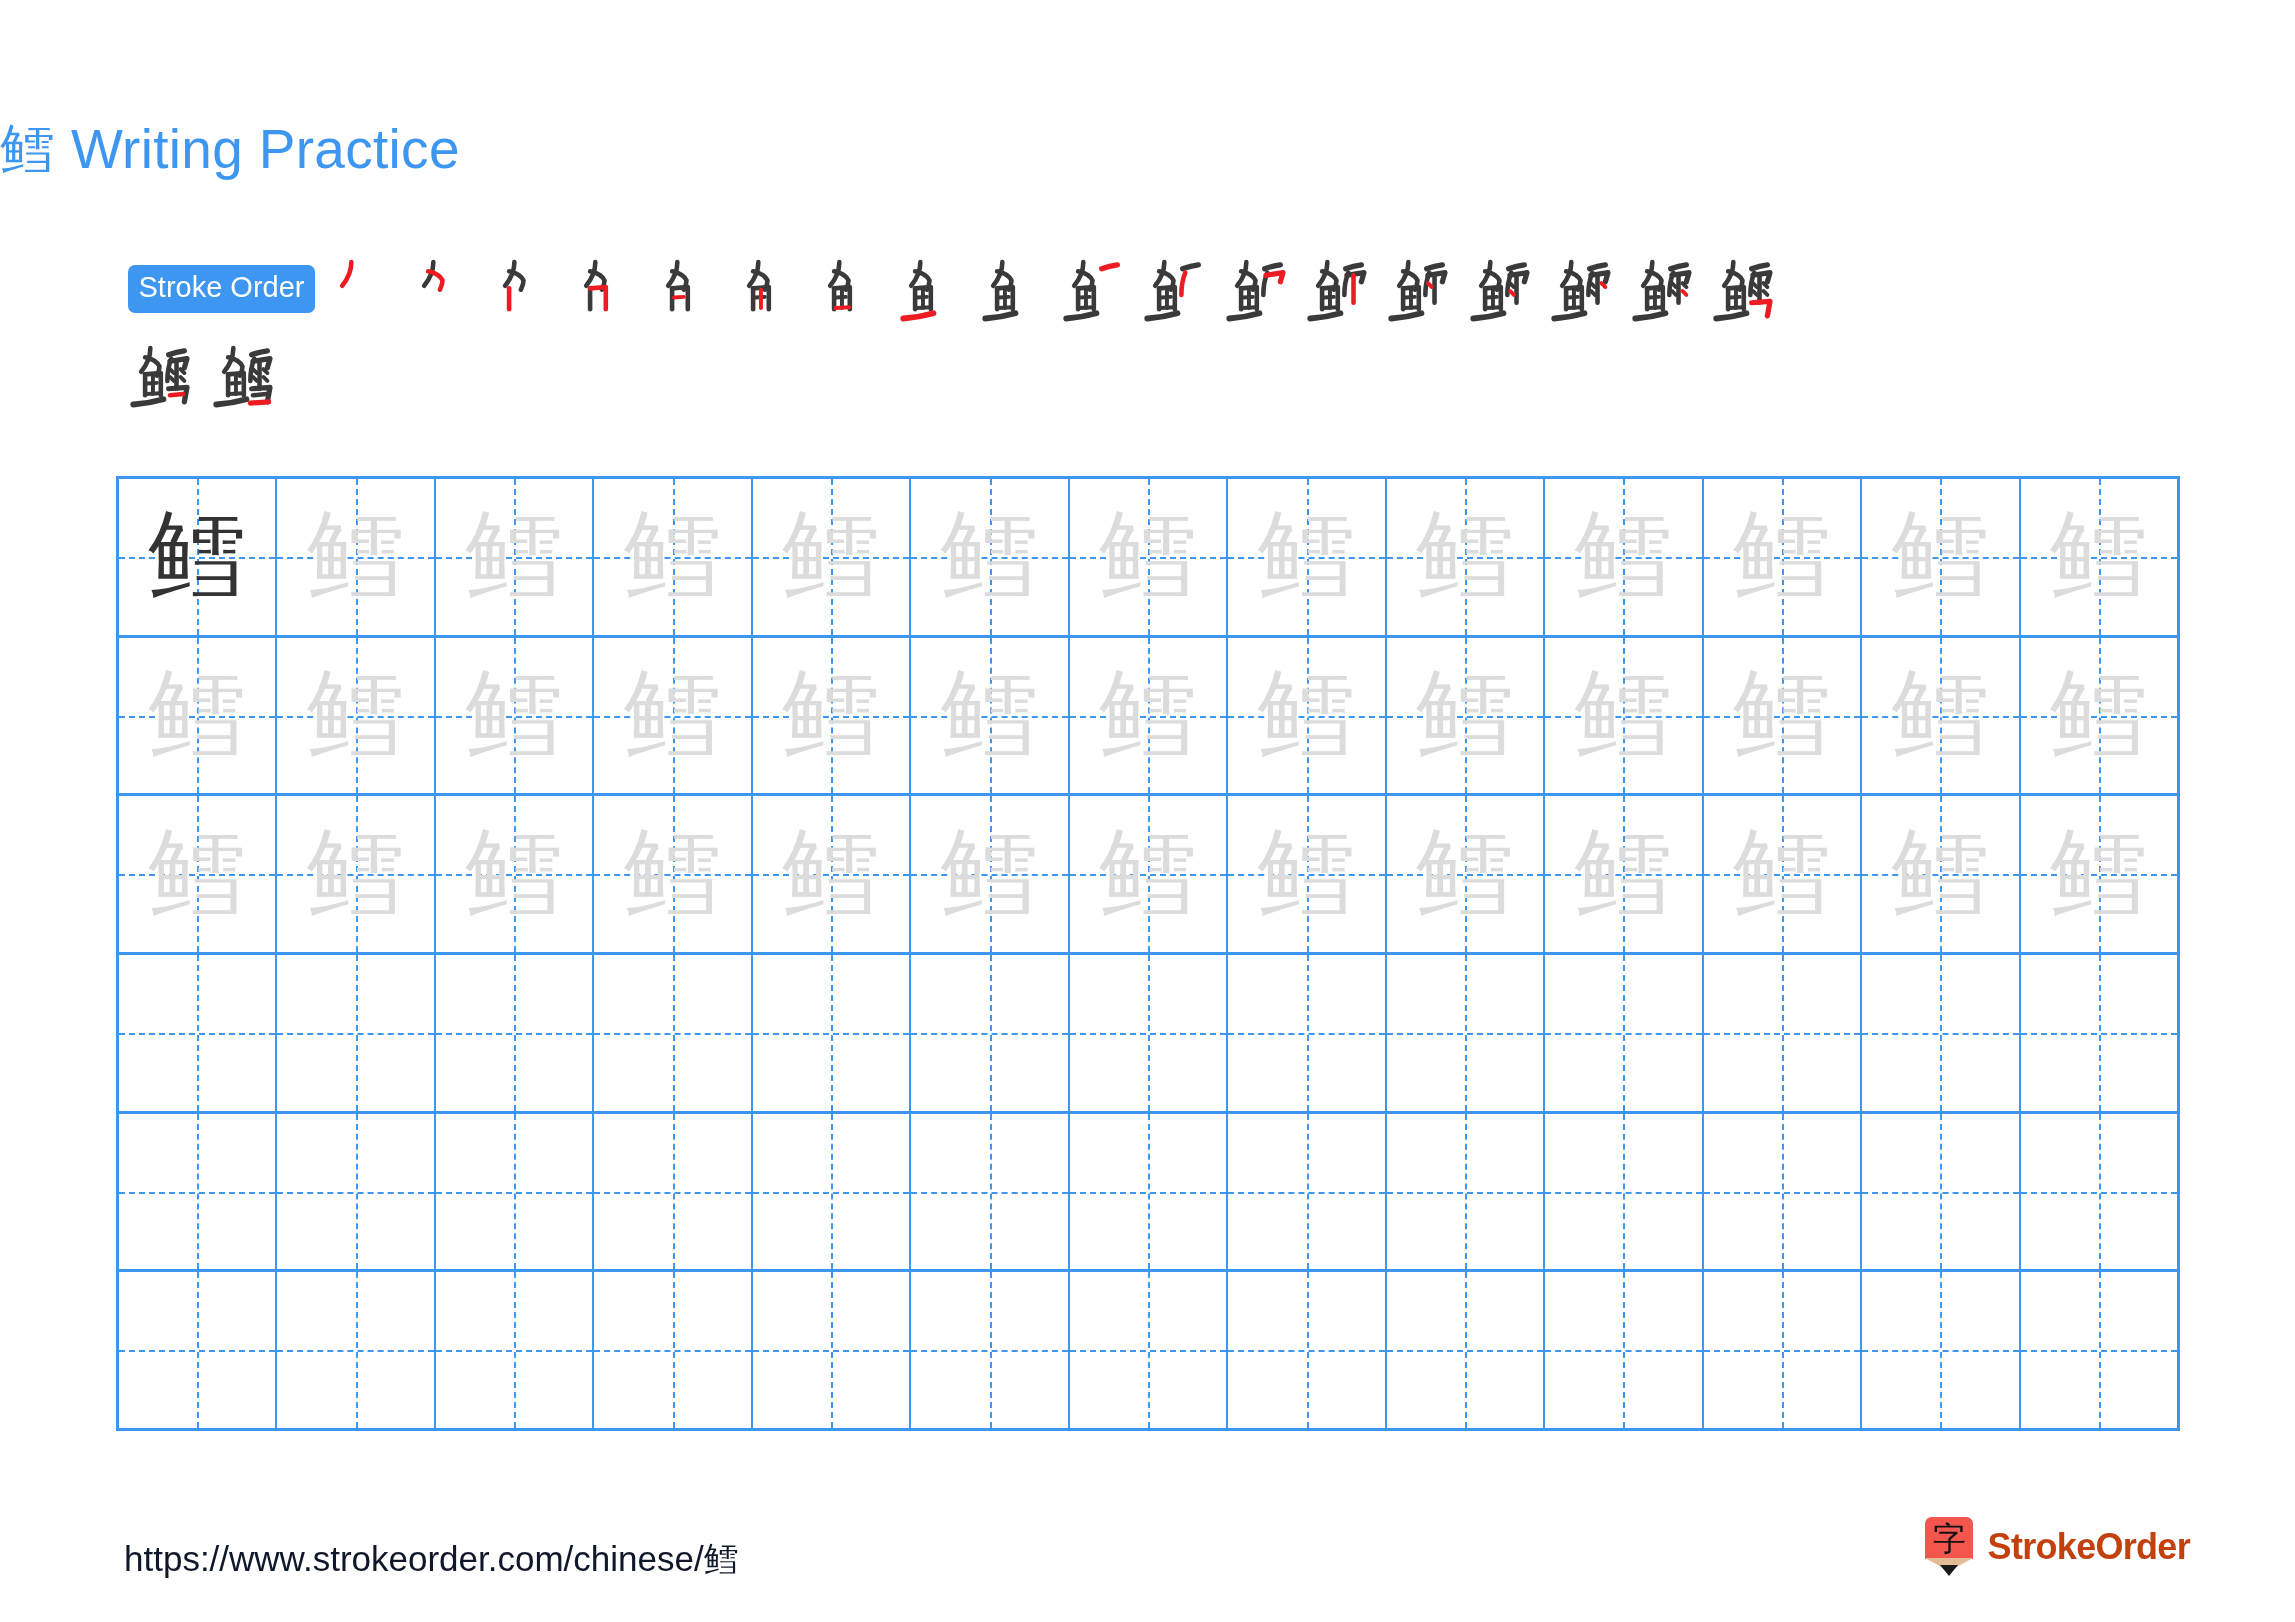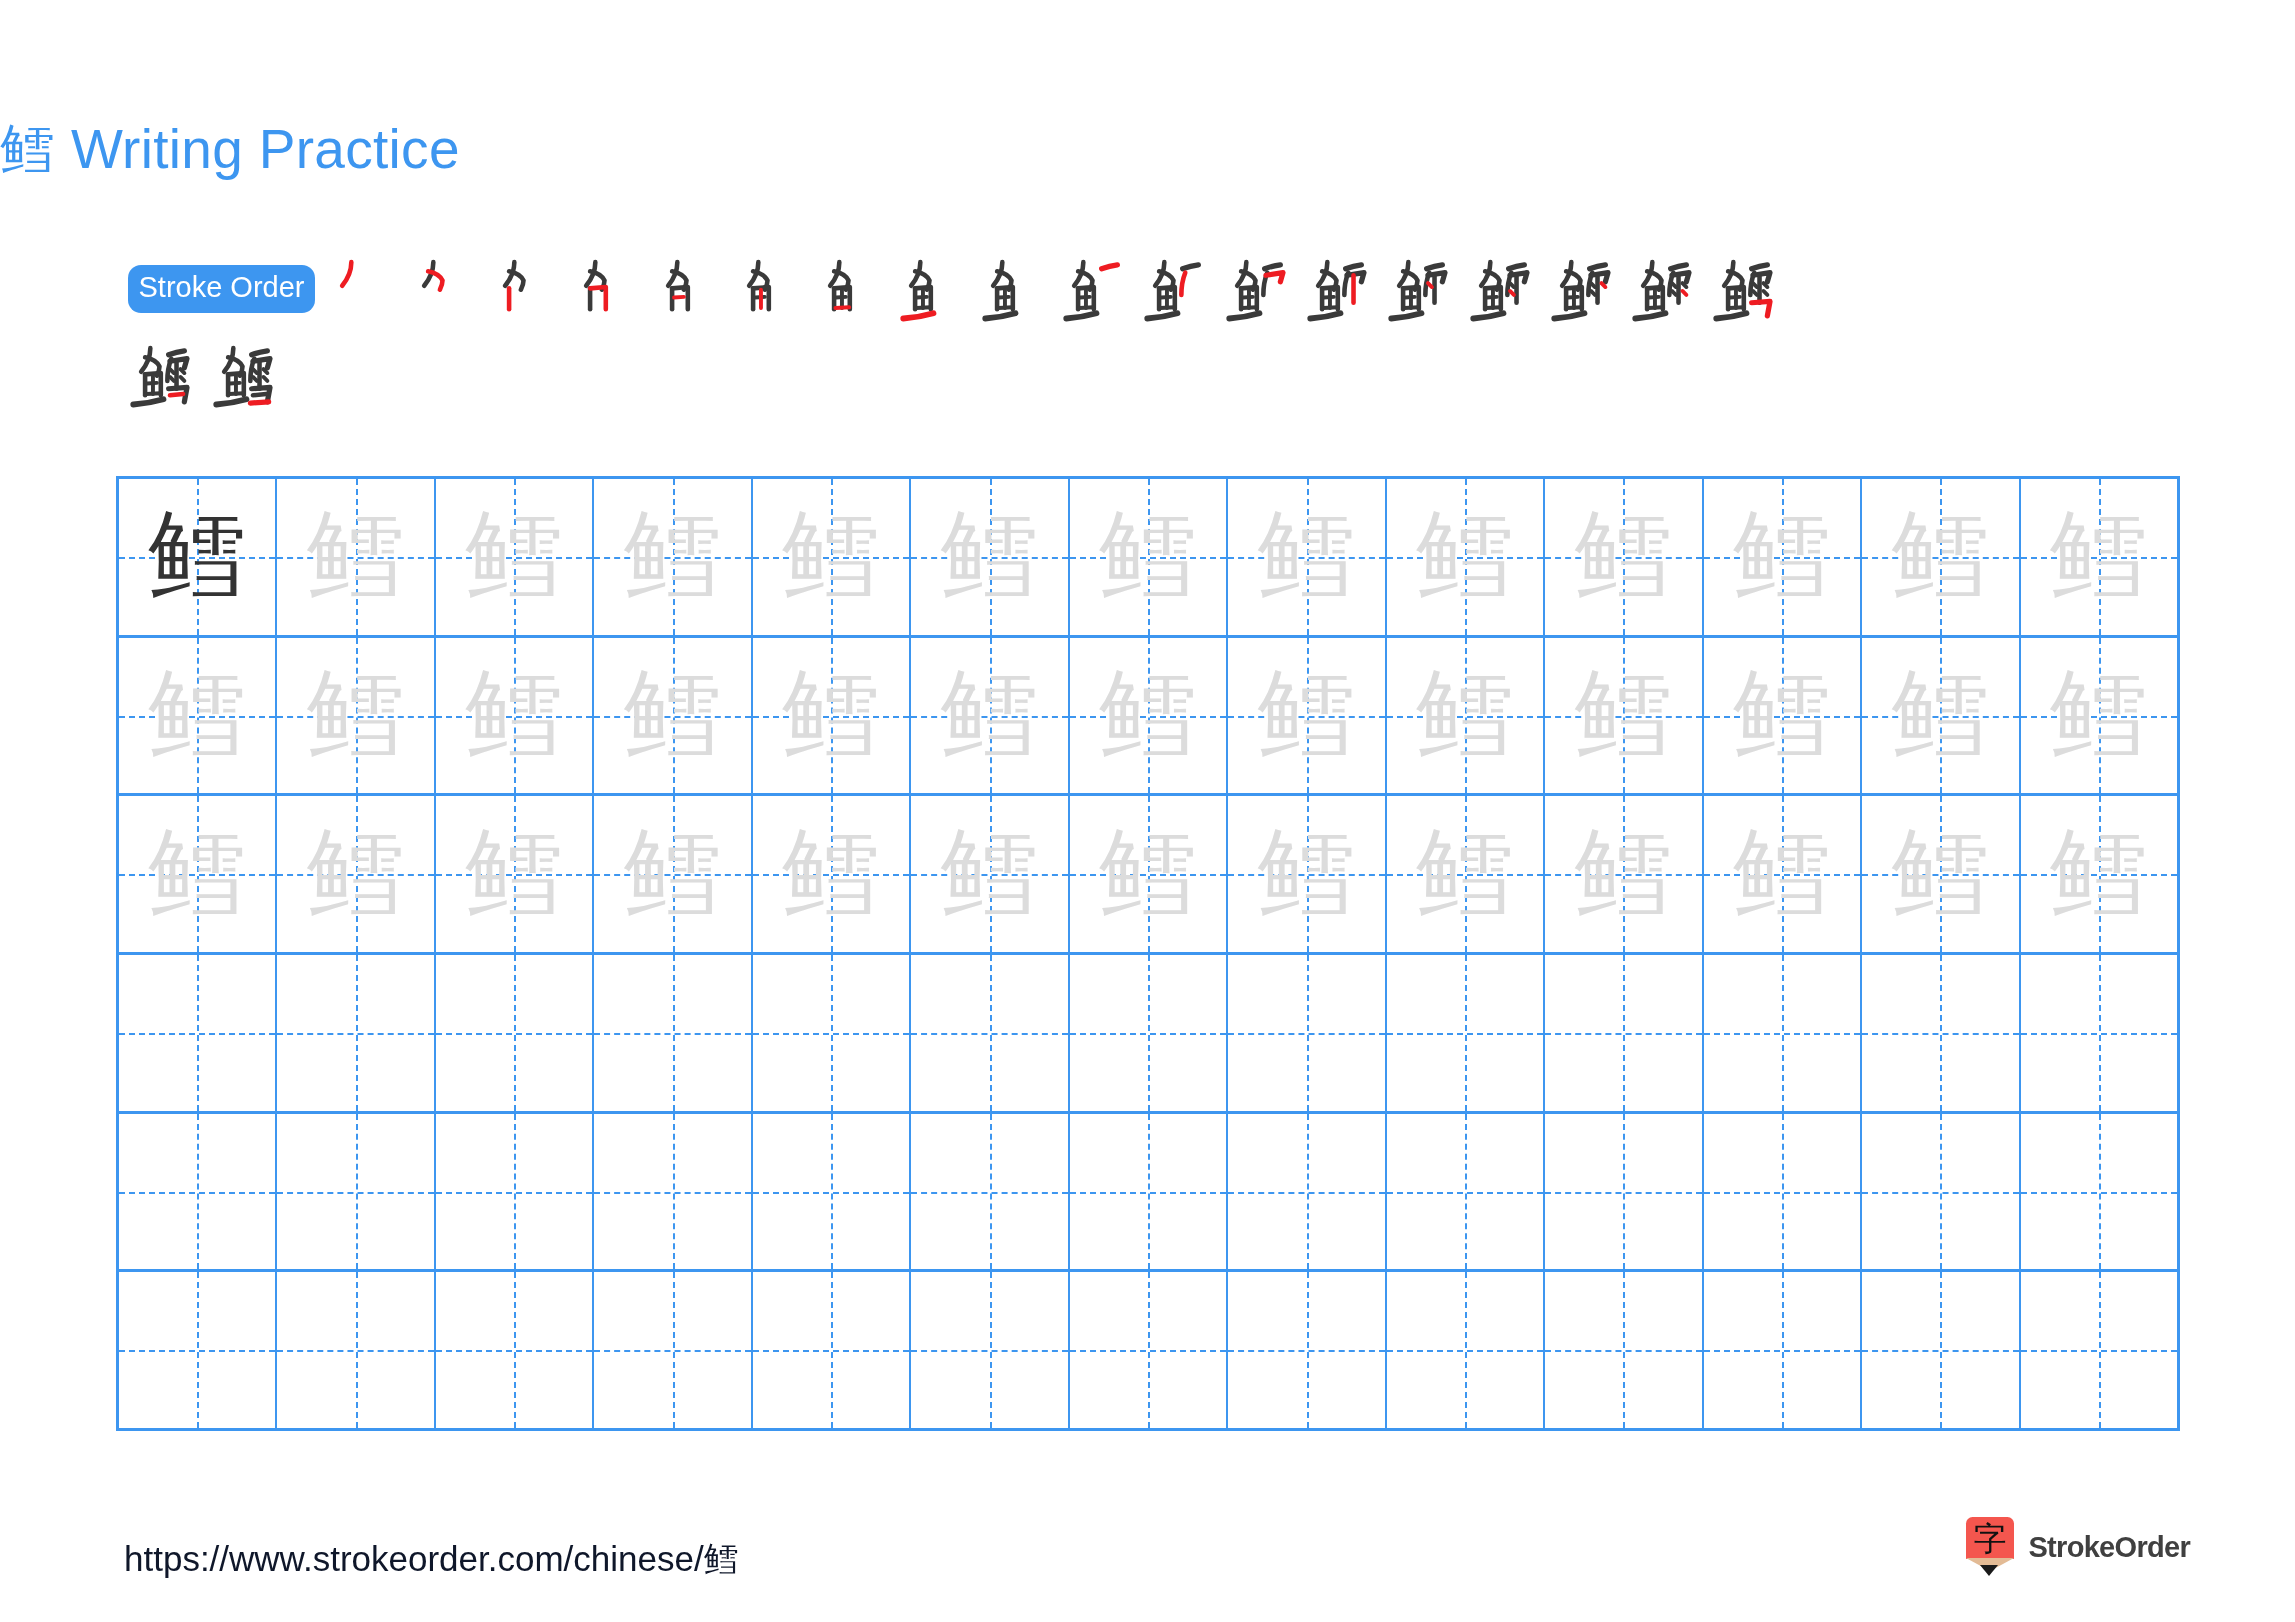--- a/index.html
+++ b/index.html
@@ -44,21 +44,21 @@
     flex-wrap: wrap;
     gap: 0px;
   }
   .stroke-order-badge {
     display: inline-block;
     background: #3d96f0;
     color: #ffffff;
     font-size: 29px;
     line-height: 1;
     padding: 8.5px 10.5px 11px 10.5px;
-    border-radius: 13px;
+    border-radius: 7px;
     margin-right: 14.4px;
     white-space: nowrap;
     flex: 0 0 auto;
   }
   .stroke-step {
     flex: 0 0 auto;
     width: 63px;
     height: 72px;
     position: relative;
     margin-right: 18.3px;
@@ -197,23 +197,23 @@
     display: flex;
     align-items: center;
     justify-content: center;
     font-family: "DejaVu Sans", sans-serif;
     font-size: 33px;
     line-height: 1;
     color: #111111;
     z-index: 3;
   }
   .brand-name {
-    font-size: 29px;
+    font-size: 36px;
     font-weight: bold;
-    color: #404040;
+    color: #c2410c;
     letter-spacing: -0.7px;
     white-space: nowrap;
   }
 </style>
 </head>
 <body>
 
 <div class="page-title">
   <span class="t-char">鳕</span><span> Writing Practice</span>
 </div>

